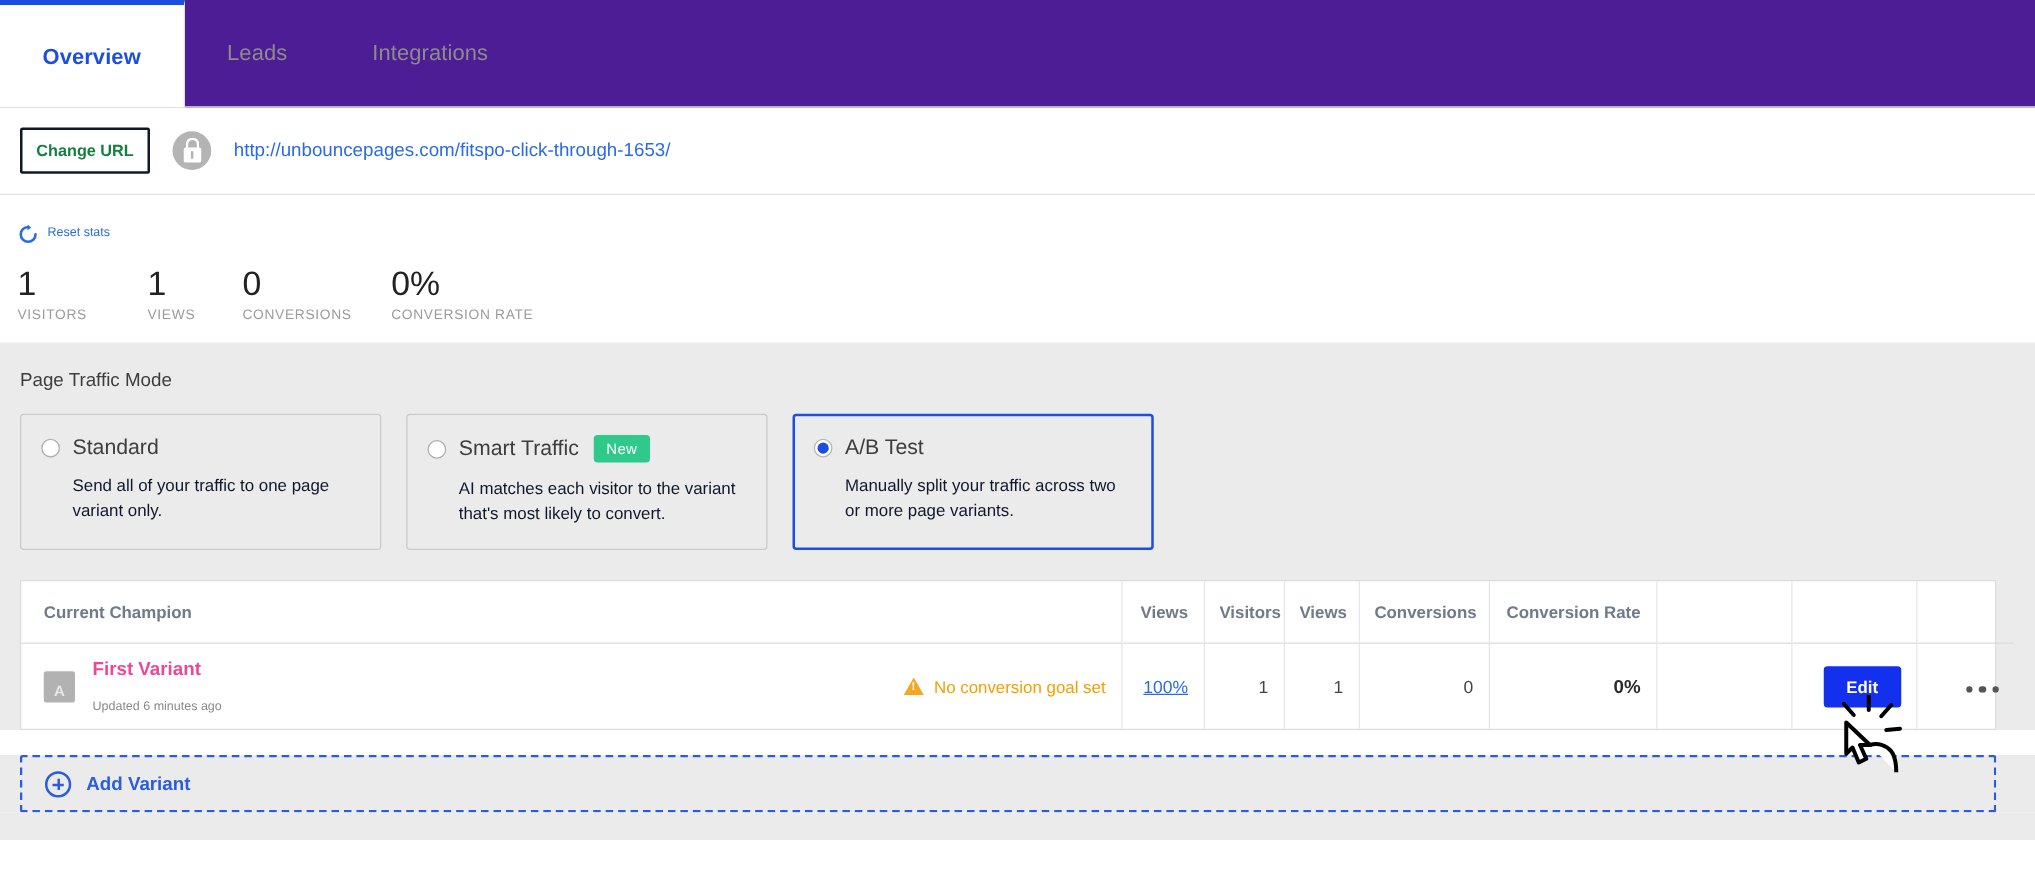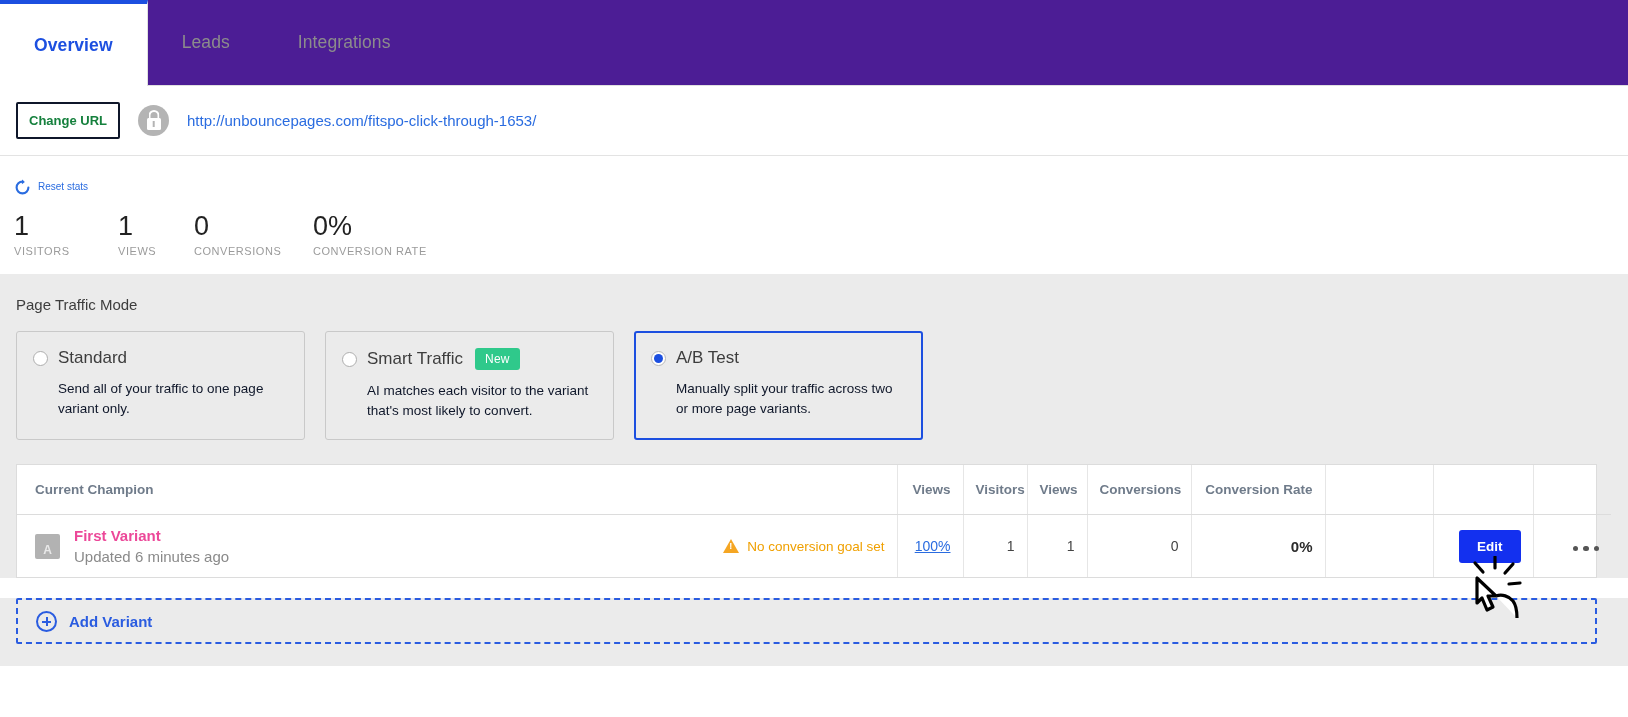--- a/index.html
+++ b/index.html
@@ -192,21 +192,21 @@
   table.variants td.champ { text-align: left; border-left: none; padding-left: 18px; }
   .variant-cell { display: flex; align-items: center; }
   .thumb {
     width: 25px; height: 25px; background: #b2b2b2;
     border-radius: 2px; margin-right: 14px; flex: none;
     color: #e9e9e9; font-size: 12px; font-weight: bold;
     display: flex; align-items: flex-end; justify-content: center;
     padding-bottom: 2px;
   }
   .variant-name { font-size: 15px; font-weight: bold; color: #ec4899; }
-  .variant-sub { font-size: 15px; color: #8a8a8a; margin-top: 4px; }
+  .variant-sub { font-size: 10px; color: #8a8a8a; margin-top: 16px; }
   .warn {
     display: flex; align-items: center; justify-content: flex-end;
     color: #f0a000; font-size: 13.5px; white-space: nowrap;
   }
   .warn-tri {
     width: 0; height: 0; margin-right: 8px;
     border-left: 8px solid transparent;
     border-right: 8px solid transparent;
     border-bottom: 14px solid #f5a623;
     position: relative;

